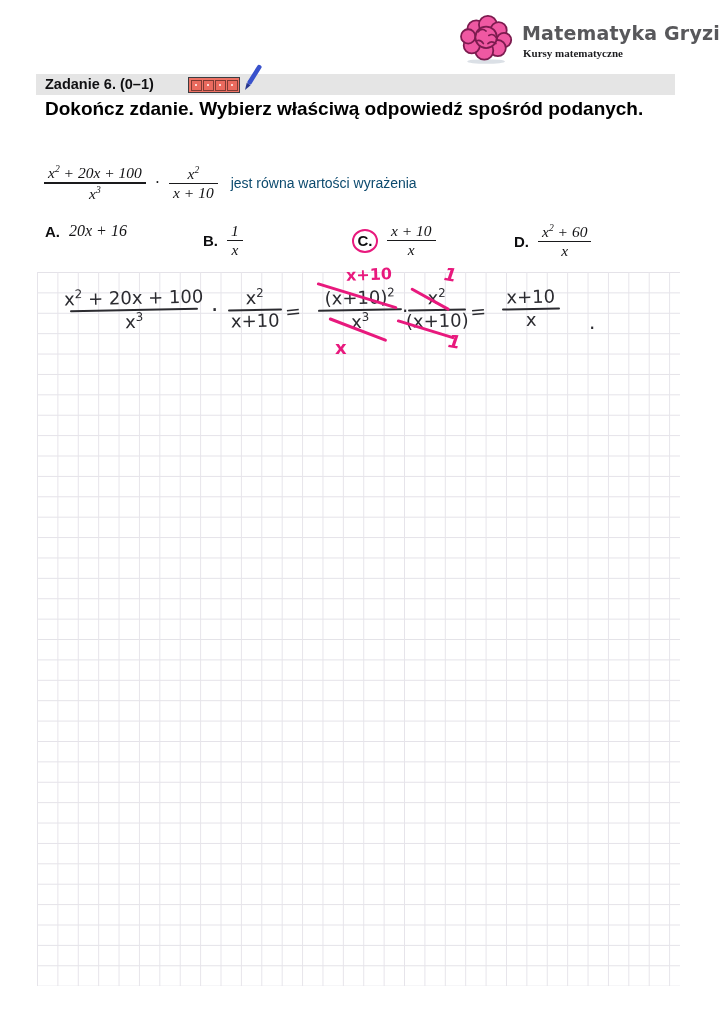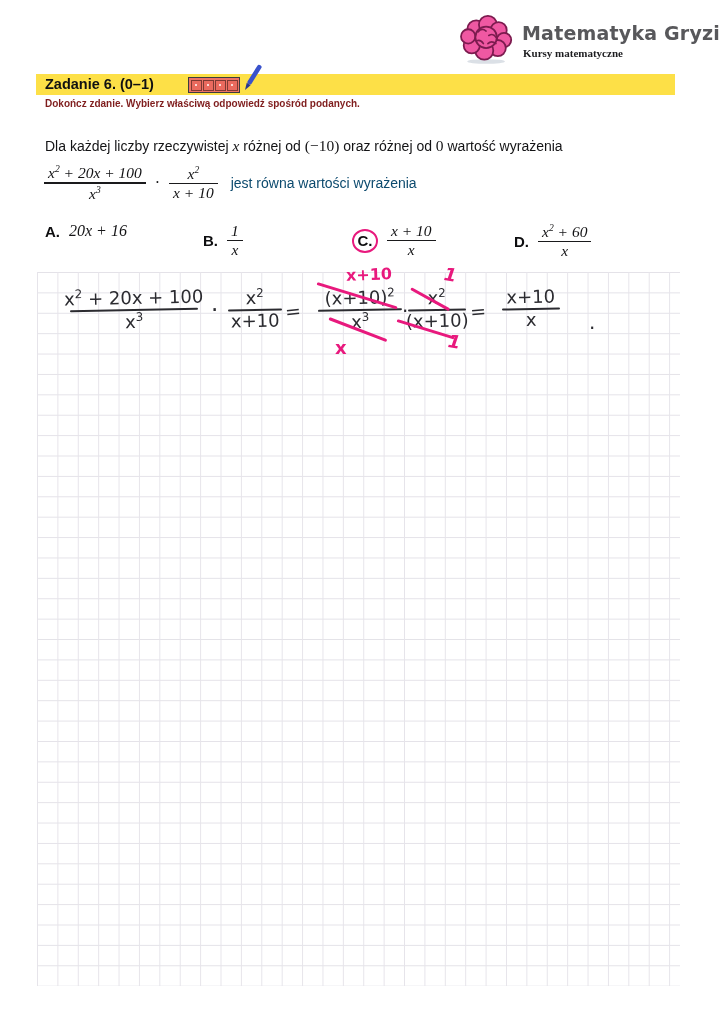--- a/index.html
+++ b/index.html
@@ -8,31 +8,31 @@
 
   
   .logo{position:absolute;left:458px;top:12px;width:250px;height:56px;}
   .logo .brain{position:absolute;left:0;top:2px;}
   .logo .title{position:absolute;left:64px;top:10px;font-family:"DejaVu Sans",sans-serif;
                font-weight:bold;font-size:19px;color:#58585b;letter-spacing:0.2px;white-space:nowrap;}
   .logo .subtitle{position:absolute;left:65px;top:35px;font-family:Liberation Serif, serif;
                   font-weight:bold;font-size:11px;color:#1d1d20;white-space:nowrap;}
 
   
-  .banner{position:absolute;left:36px;top:74px;width:639px;height:21px;background:#fde047;}
+  .banner{position:absolute;left:36px;top:74px;width:639px;height:21px;background:#e5e5e5;}
   .banner .btitle{position:absolute;left:9px;top:2px;font-size:14.5px;font-weight:bold;color:#101012;}
   .scoreboxes{position:absolute;left:152px;top:3px;display:flex;gap:0;border:1.4px solid #3c3c40;
               background:#ee7264;padding:1px;}
   .scoreboxes .sq{width:9px;height:9px;margin:0.5px;background:#ea6a5e;border:1px solid #7e3a33;
                   position:relative;}
   .scoreboxes .sq::after{content:"";position:absolute;left:3px;top:3px;width:2.6px;height:2.6px;
                   border-radius:50%;background:#fff;}
   .pen{position:absolute;left:203px;top:-12px;width:26px;height:34px;overflow:visible;}
 
-  .instruction{position:absolute;left:45px;top:98px;font-size:10px;font-weight:bold;color:#7f1d1d;text-align:center;}
+  .instruction{position:absolute;left:45px;top:98px;font-size:19px;font-weight:bold;color:#000000;text-align:center;}
 
   
   .stmt1{position:absolute;left:45px;top:137px;font-size:14px;color:#131315;white-space:nowrap;}
   .m{font-family:"Liberation Serif",serif;font-style:italic;font-size:15.5px;}
   .mr{font-family:"Liberation Serif",serif;font-style:normal;font-size:15.5px;}
   .stmt2{position:absolute;left:44px;top:158px;display:flex;align-items:center;height:50px;}
   .sfrac{display:inline-flex;flex-direction:column;align-items:center;
          font-family:"Liberation Serif",serif;font-style:italic;font-size:15.5px;color:#131315;}
   .sfrac .n,.sfrac .d{padding:0 4px;line-height:1.15;white-space:nowrap;}
   .sfrac .b{align-self:stretch;height:1.4px;background:#1a1a1c;}
@@ -104,29 +104,20 @@
     <svg class="pen" viewBox="0 0 26 34">
       <g transform="rotate(32 13 17)">
         <rect x="10.5" y="1" width="4.6" height="22" rx="1.8" fill="#3952cc"></rect>
         <path d="M10.5 23 L15.1 23 L12.9 30 Z" fill="#27368f"></path>
       </g>
     </svg>
   </div>
 
   <div class="instruction">Dokończ zdanie. Wybierz właściwą odpowiedź spośród podanych.</div>
 
-  <div class="stmt1">
-    <span>Dla każdej liczby rzeczywistej</span>
-    <span class="m">x</span>
-    <span>różnej od</span>
-    <span class="mr">(−10)</span>
-    <span>oraz różnej od</span>
-    <span class="mr">0</span>
-    <span>wartość wyrażenia</span>
-  </div>
 
   <div class="stmt2">
     <span class="sfrac">
       <span class="n"><span>x</span><sup>2</sup><span> + 20x + 100</span></span>
       <span class="b"></span>
       <span class="d"><span>x</span><sup>3</sup></span>
     </span>
     <span class="stimes">·</span>
     <span class="sfrac">
       <span class="n"><span>x</span><sup>2</sup></span>

